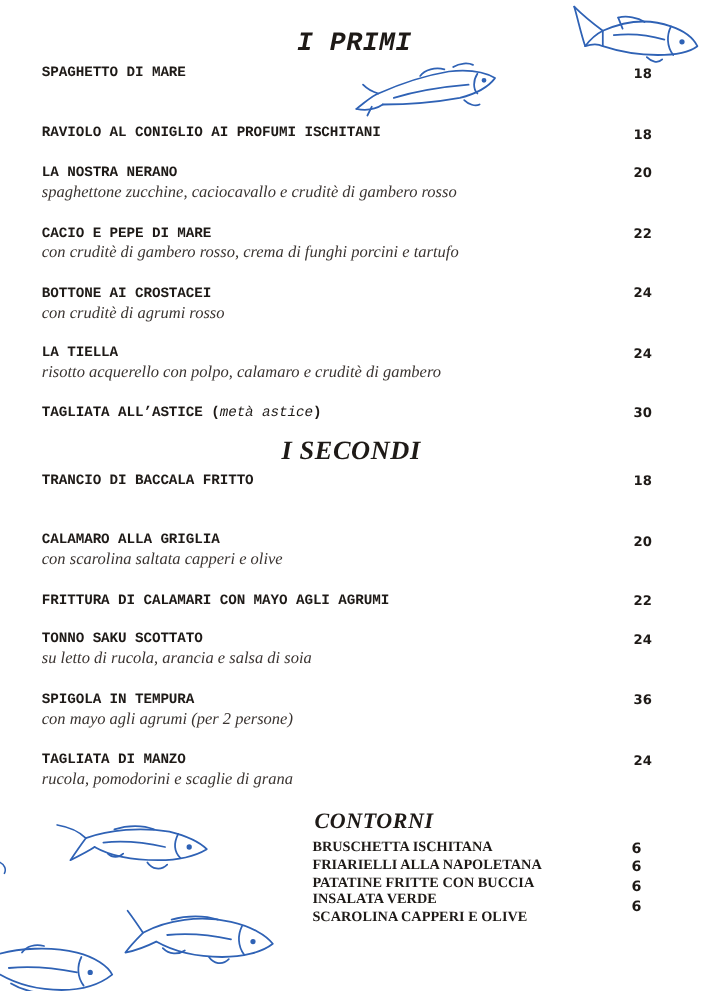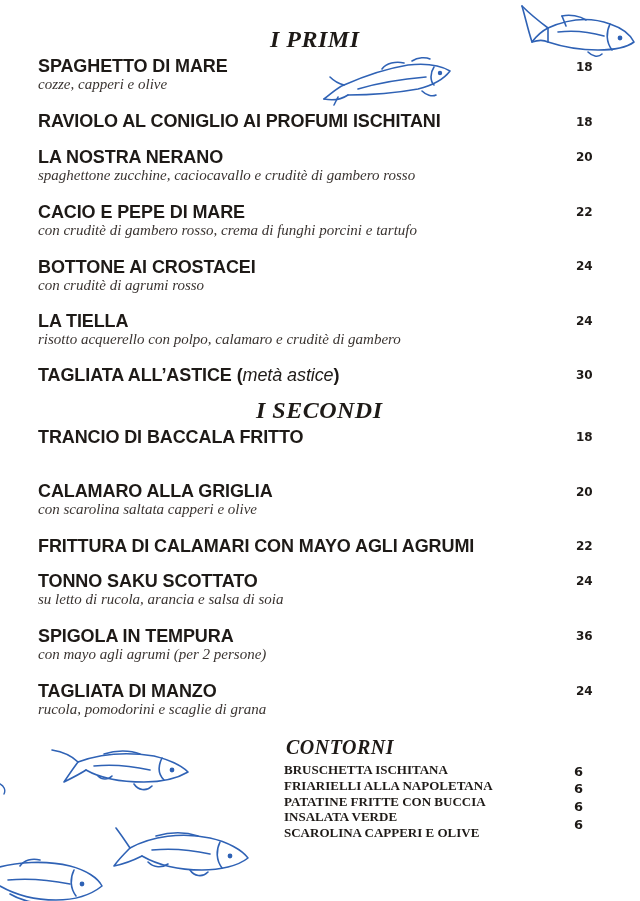--- a/index.html
+++ b/index.html
@@ -8,22 +8,22 @@
     background: #ffffff; color: #1e1a17;
     font-family: "DejaVu Serif", "Liberation Serif", serif;
   }
   .section-title {
     position: absolute; font-weight: bold; font-style: italic;
     font-family: "Liberation Serif", "DejaVu Serif", serif;
     color: #1e1a17; letter-spacing: 0.5px;
   }
   .item { position: absolute; left: 38px; width: 560px; }
   .item-name {
-    font-family: Liberation Sans, sans-serif;
-    font-weight: bold; font-size: 18px; line-height: 18px; letter-spacing: -0.1px;
+    font-family: Liberation Mono, monospace;
+    font-weight: bold; font-size: 13px; line-height: 18px; letter-spacing: -0.1px;
     white-space: nowrap;
   }
   .item-name .note { font-style: italic; font-weight: normal; }
   .item-desc {
     font-family: "Liberation Serif", "DejaVu Serif", serif;
     font-style: italic; font-size: 15px; line-height: 18px; color: #3a3431;
     white-space: nowrap;
   }
   .price {
     position: absolute; left: 576px;
@@ -112,25 +112,24 @@
     <path d="M18 22 C38 20 60 22 80 26"></path>
   </svg>
 </div>
 
 <div class="fish" style="left:0px; top:782px;">
   <svg width="8" height="14" viewBox="0 0 8 14" fill="none" stroke="#2f62b5" stroke-width="1.4" stroke-linecap="round">
     <path d="M0 2 C4 4 6 8 4 12"></path>
   </svg>
 </div>
 
-<div class="section-title" style="left:270px; top:26px; font-size:24px;">I PRIMI</div>
+<div class="section-title" style="left:270px; top:26px; font-size:24px;font-family:Liberation Mono, monospace;">I PRIMI</div>
 
 <div class="item" style="top:57px;">
   <div class="item-name">SPAGHETTO DI MARE</div>
-  <div class="item-desc">cozze, capperi e olive</div>
 </div>
 <div class="price" style="top:60px;">18</div>
 
 <div class="item" style="top:112px;">
   <div class="item-name">RAVIOLO AL CONIGLIO AI PROFUMI ISCHITANI</div>
 </div>
 <div class="price" style="top:115px;">18</div>
 
 <div class="item" style="top:148px;">
   <div class="item-name">LA NOSTRA NERANO</div>

